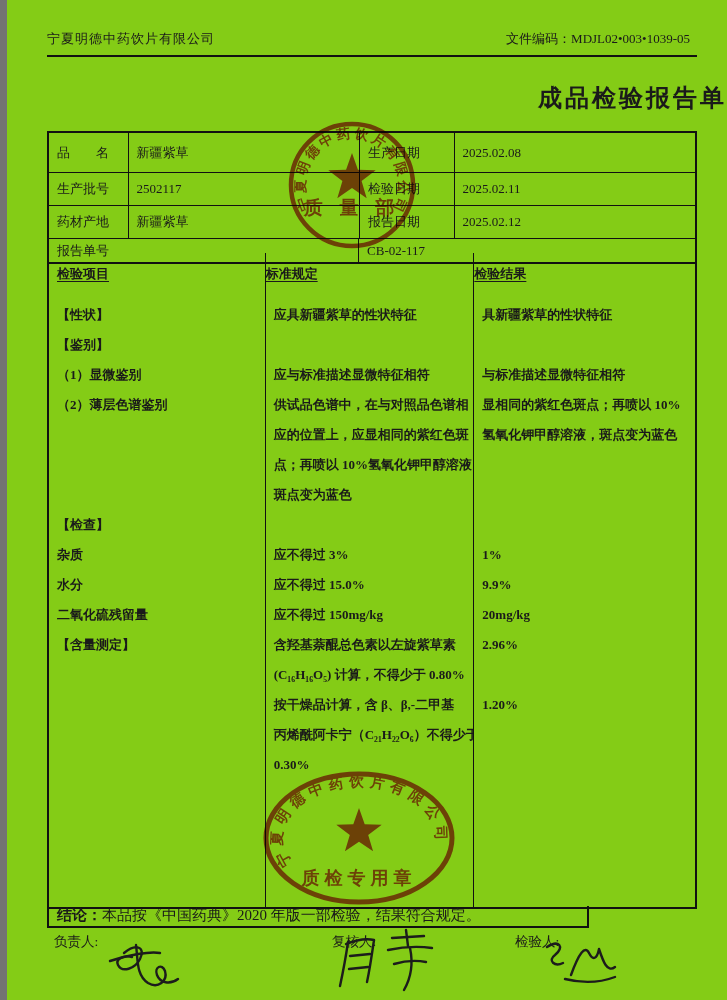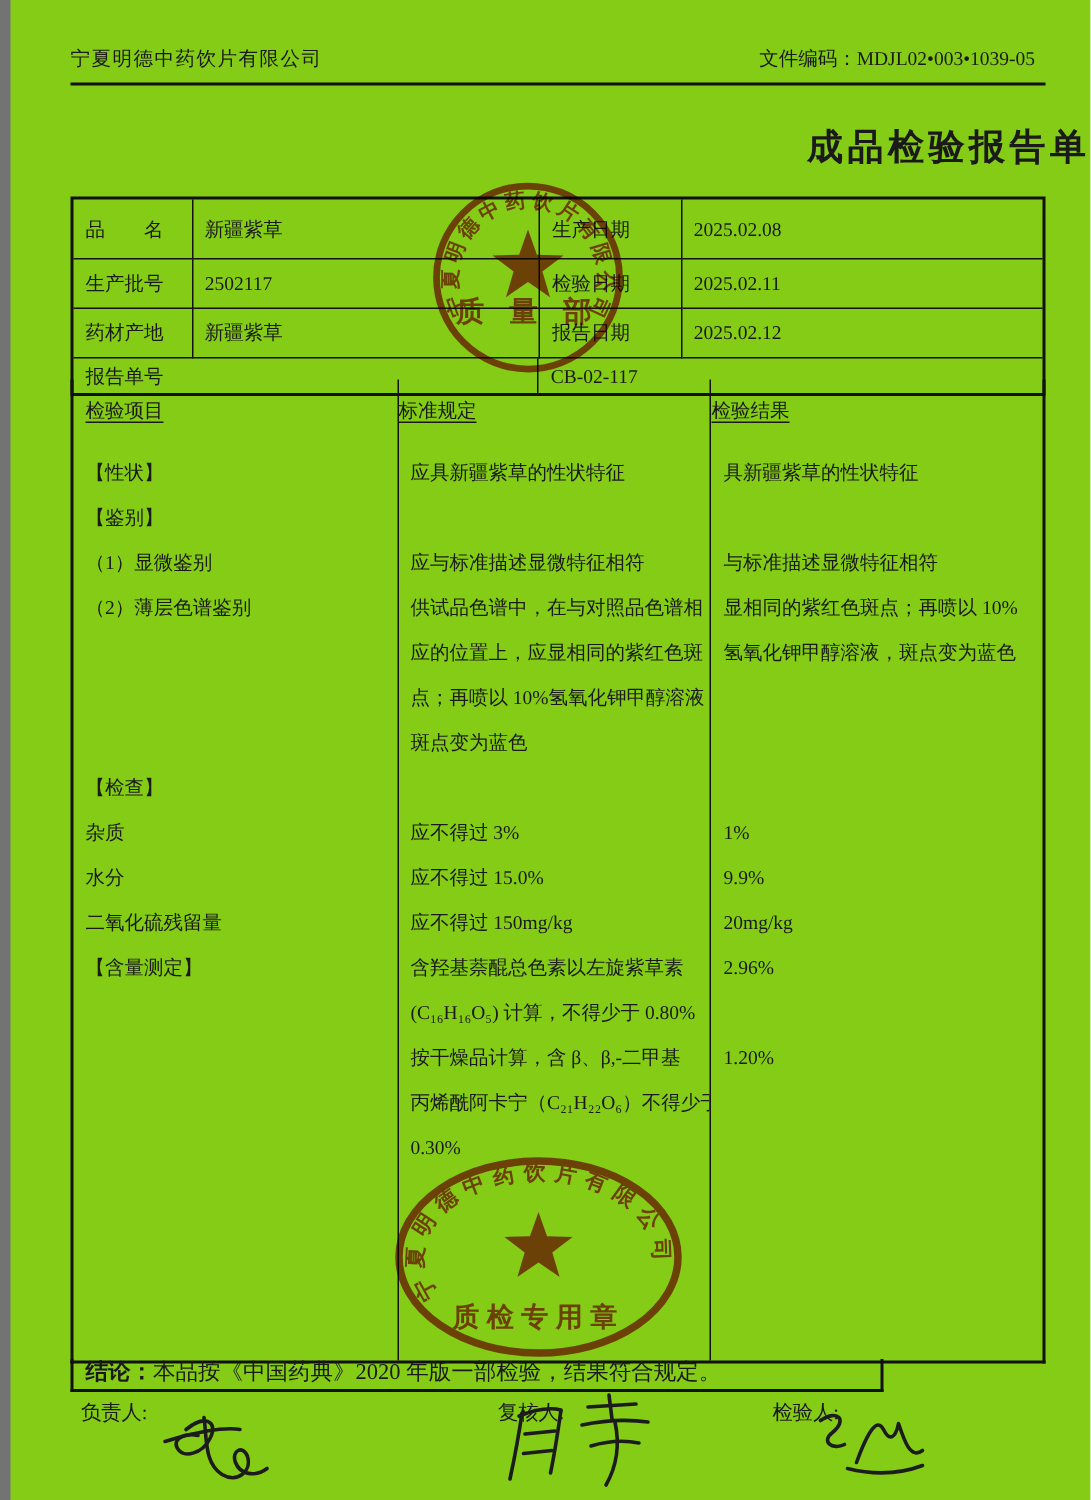--- a/index.html
+++ b/index.html
@@ -21,21 +21,21 @@
   .info-row{display:flex;box-sizing:border-box;}
   .info-cell{box-sizing:border-box;border-right:1px solid #111;border-bottom:1px solid #111;
              padding:0 8px;display:flex;align-items:center;white-space:nowrap;overflow:hidden;}
   .info-cell.last{border-right:none;}
   .r1 .info-cell{height:40px;} .r2 .info-cell,.r3 .info-cell{height:33px;}
   .r4 .info-cell{height:23px;border-bottom:none;}
   .w-label{width:80px;} .w-value{width:233px;} .w-label2{width:95px;} .w-value2{width:242px;}
   .w-rlabel{width:312px;} .w-rvalue{width:338px;}
   
   .insp{position:absolute;left:40px;top:253px;width:650px;height:656px;
-        border:2px solid #111;border-top:none;box-sizing:border-box;display:flex;font-size:13px;}
+        border:2px solid #111;border-top:none;box-sizing:border-box;display:flex;font-size:13px;font-weight:bold;}
   .insp-col{box-sizing:border-box;border-right:1px solid #111;height:100%;overflow:hidden;}
   .insp-col.c1{width:218px;} .insp-col.c2{width:210px;} .insp-col.c3{width:222px;border-right:none;}
   .col-head{height:47px;box-sizing:border-box;padding-top:12px;}
   .col-head .hd{text-decoration:underline;text-underline-offset:3px;}
   .c1 .col-head{padding-left:8px;} .c2 .col-head,.c3 .col-head{}
   .tline{height:30px;line-height:30px;white-space:nowrap;padding:0 0 0 8px;}
   
   .conclusion{position:absolute;left:40px;top:906px;width:542px;height:22px;
               border:2px solid #111;border-top:none;box-sizing:border-box;
               font-size:15px;line-height:19px;padding-left:8px;white-space:nowrap;}

